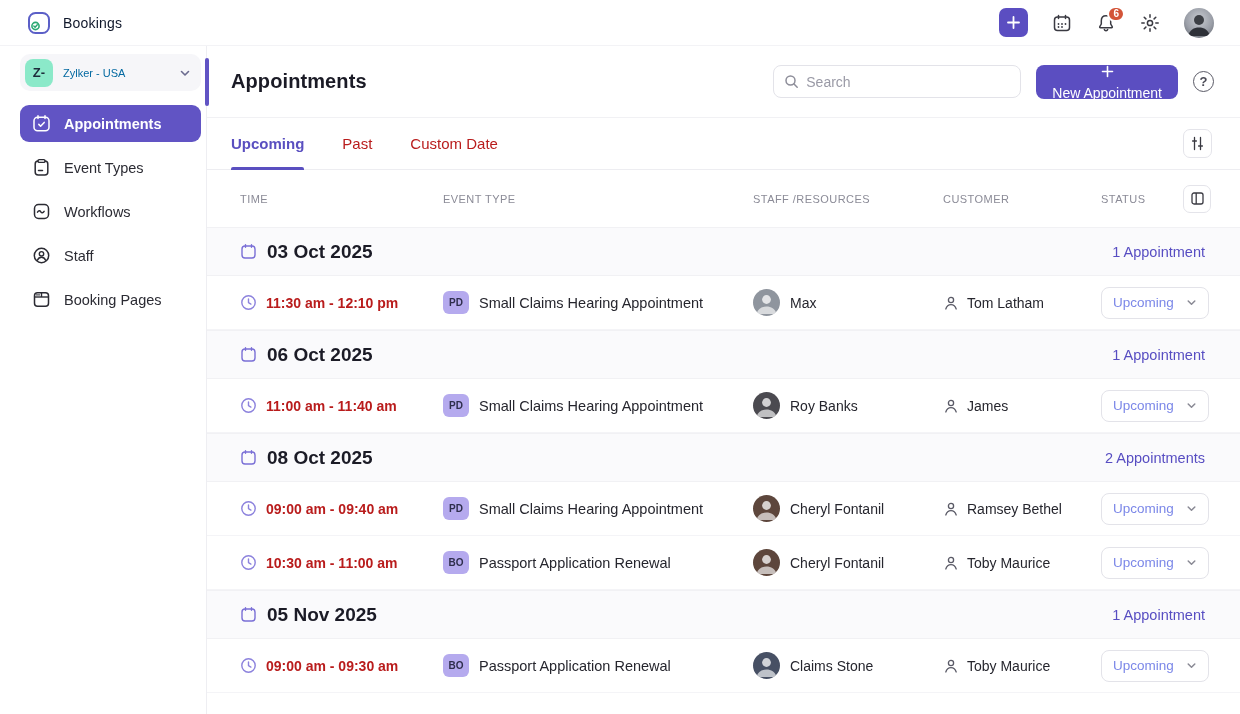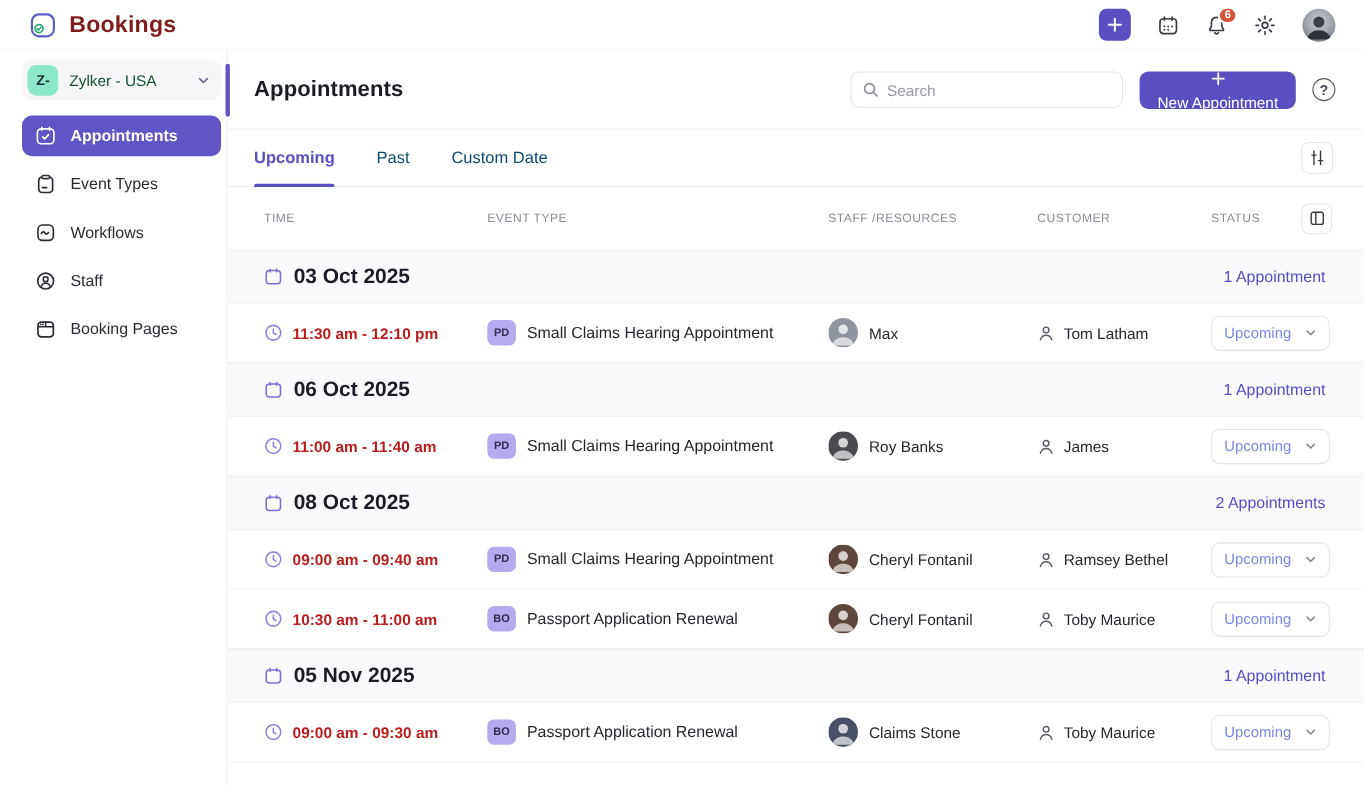--- a/index.html
+++ b/index.html
@@ -4,21 +4,21 @@
 <style>
   * { margin:0; padding:0; box-sizing:border-box; }
   html,body { width:1240px; height:714px; overflow:hidden; background:#fff;
     font-family:"Liberation Sans", sans-serif; color:#1d1d28; }
   .app { display:flex; flex-direction:column; width:1240px; height:714px; }
 
   
   .topbar { height:46px; display:flex; align-items:center; justify-content:space-between;
     padding:0 26px 0 25px; border-bottom:1px solid #f3f3f6; background:#fff; }
   .brand { display:flex; align-items:center; gap:10px; }
-  .brand-name { font-size:21px; font-weight:700; color:#7f1d1d; letter-spacing:.2px; }
+  .brand-name { font-size:14px; font-weight:400; color:#0f172a; letter-spacing:.2px; }
   .topbar-actions { display:flex; align-items:center; gap:24px; }
   .plus-btn { width:29px; height:29px; background:#5b4ec1; border-radius:7px; display:flex;
     align-items:center; justify-content:center; cursor:pointer; border:none; }
   .icon-btn { position:relative; display:flex; align-items:center; justify-content:center;
     background:none; border:none; cursor:pointer; }
   .badge { position:absolute; top:-7px; right:-9px; min-width:16px; height:16px; padding:0 4px;
     background:#d35438; color:#fff; font-size:10px; font-weight:700; border-radius:9px;
     display:flex; align-items:center; justify-content:center; border:2px solid #fff; }
   .avatar-top { width:30px; height:30px; border-radius:50%; overflow:hidden; background:
     radial-gradient(circle at 50% 38%, #c9ccd2 0%, #9b9fa8 55%, #585d66 100%); }
@@ -27,21 +27,21 @@
   .body { display:flex; flex:1; position:relative; }
   .scroll-thumb { position:absolute; left:205px; top:12px; width:4px; height:48px;
     background:#6154c4; border-radius:2px; z-index:5; }
 
   
   .sidebar { width:207px; border-right:1px solid #eeeef2; padding:8px 0 0 0; background:#fff; }
   .workspace { margin:0 6px 14px 20px; width:181px; height:37px; background:#f6f6f9;
     border-radius:10px; display:flex; align-items:center; padding:0 10px 0 5px; cursor:pointer; }
   .ws-avatar { width:28px; height:28px; border-radius:8px; background:#8be9c9; color:#1d2b3a;
     font-size:13px; font-weight:700; display:flex; align-items:center; justify-content:center; }
-  .ws-name { flex:1; margin-left:10px; font-size:14px; font-weight:500; color:#14532d; }
+  .ws-name { flex:1; margin-left:10px; font-size:11px; font-weight:500; color:#0369a1; }
   .nav { list-style:none; }
   .nav-item { margin:0 6px 7px 20px; width:181px; height:37px; border-radius:9px; display:flex;
     align-items:center; gap:13px; padding:0 12px; cursor:pointer; font-size:14.5px; color:#2b2b33; }
   .nav-item.active { background:#6154c4; color:#fff; font-weight:600; }
   .nav-item svg { flex:0 0 auto; }
 
   
   .main { flex:1; display:flex; flex-direction:column; background:#fff; min-width:0; }
   .page-header { height:72px; display:flex; align-items:center; padding:0 26px 0 24px;
     border-bottom:1px solid #f1f1f4; }
@@ -56,21 +56,21 @@
     border-radius:8px; font-size:14px; font-weight:500; display:flex; align-items:center;
     gap:7px; cursor:pointer; font-family:"Liberation Sans", sans-serif;flex-direction:column; }
   .help-btn { width:21px; height:21px; border-radius:50%; border:1.4px solid #5a5a66;
     background:none; color:#4a4a55; font-size:13px; font-weight:600; display:flex;
     align-items:center; justify-content:center; cursor:pointer; }
 
   
   .tabs-row { height:52px; display:flex; align-items:center; padding:0 28px 0 24px;
     border-bottom:1px solid #ededf1; }
   .tab { position:relative; height:100%; display:flex; align-items:center; margin-right:38px;
-    font-size:15px; color:#0c4a6e; cursor:pointer; }
+    font-size:15px; color:#b91c1c; cursor:pointer; }
   .tab.active { color:#5a4fc0; font-weight:600; }
   .tab.active::after { content:""; position:absolute; left:0; right:0; bottom:-1px; height:3px;
     background:#5a4fc0; border-radius:2px 2px 0 0; }
   .filter-btn { margin-left:auto; width:29px; height:29px; border:1px solid #e4e4ea;
     border-radius:7px; background:#fff; display:flex; align-items:center; justify-content:center;
     cursor:pointer; }
 
   
   .grid { display:grid; grid-template-columns:203px 310px 190px 158px 1fr;
     align-items:center; padding-left:33px; padding-right:35px; }

